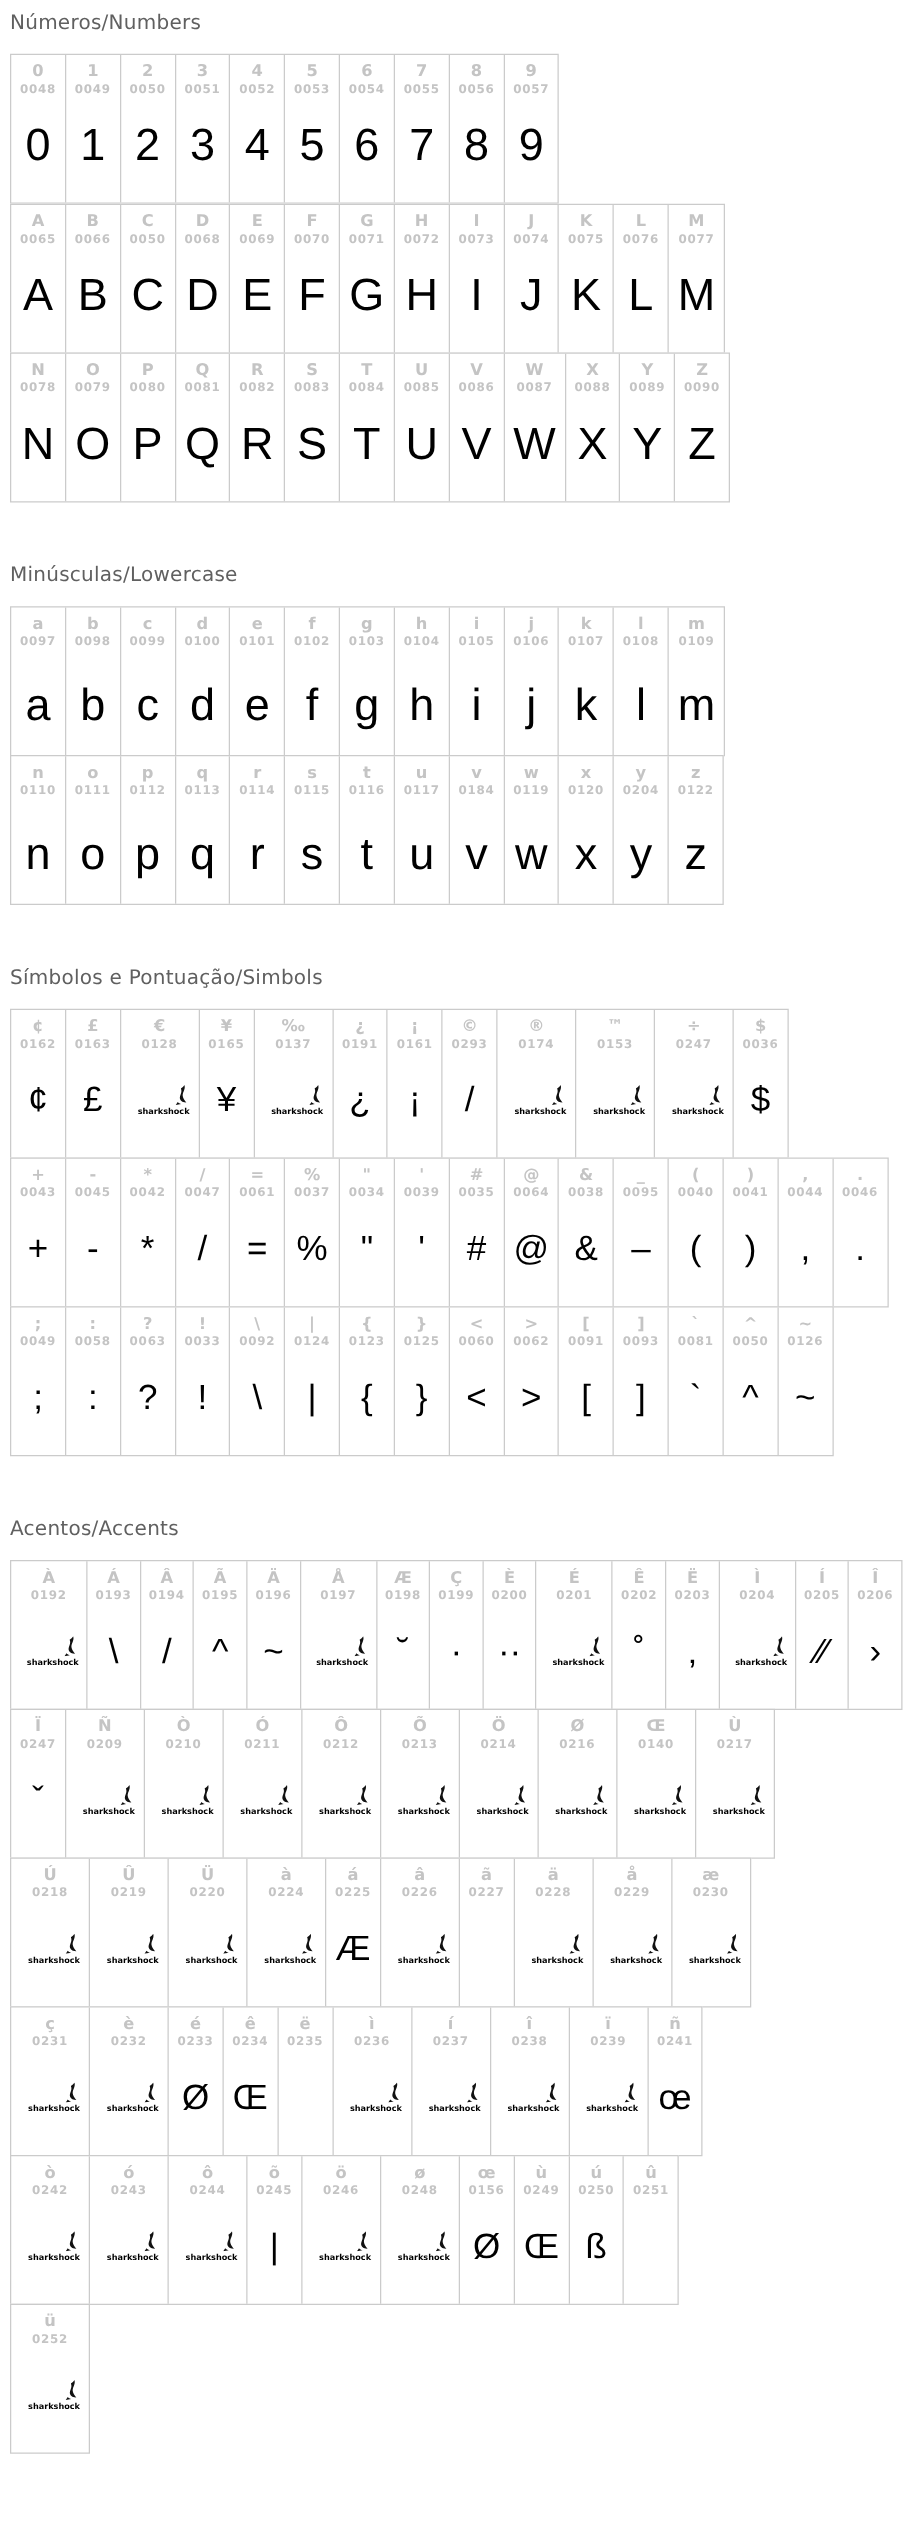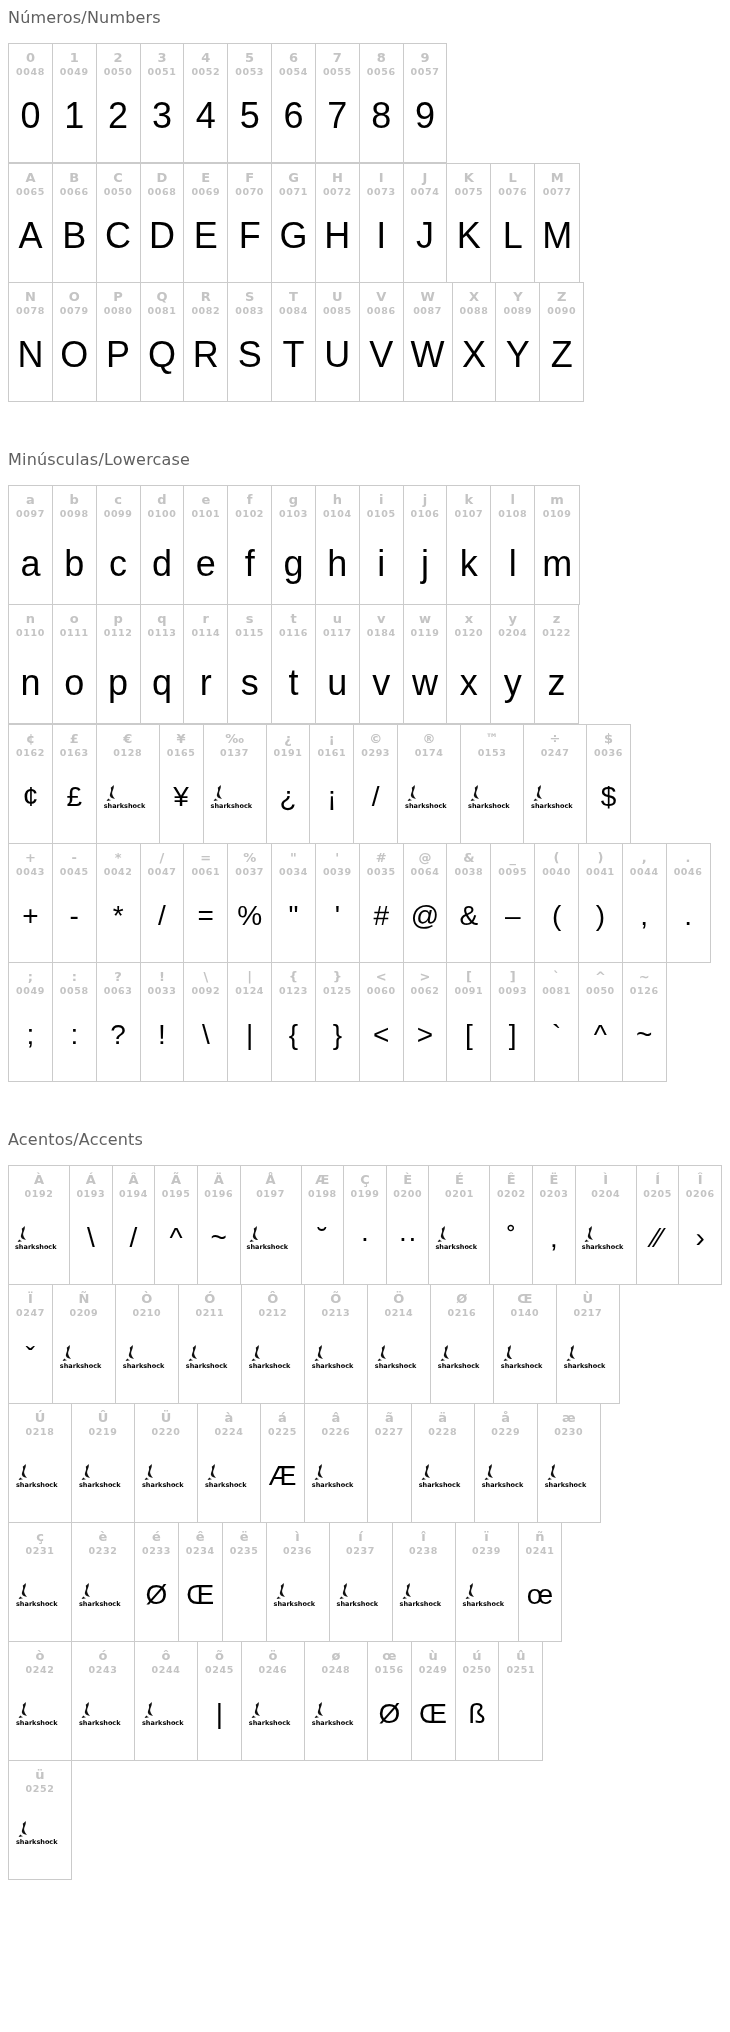--- a/index.html
+++ b/index.html
@@ -11,21 +11,21 @@
   .char-row + .char-row{margin-top:-1px;}
   .char-cell{display:flex;flex-direction:column;align-items:center;height:118px;min-width:24px;padding:6px 7px 8px 7px;border-left:1px solid #cbcbcb;box-sizing:border-box;}
   .char-cell:first-child{border-left:none;}
   .char-label{font-size:13px;font-weight:bold;color:#c4c4c4;line-height:15px;font-family:"DejaVu Sans",sans-serif;}
   .char-code{font-size:9.5px;font-weight:bold;color:#c4c4c4;letter-spacing:.6px;line-height:13px;font-family:"DejaVu Sans",sans-serif;}
   .glyph-area{flex:1;display:flex;align-items:center;justify-content:center;}
   .char-glyph{font-family:"Liberation Sans","DejaVu Sans",sans-serif;font-weight:400;color:#000;line-height:1;white-space:pre;}
   .sec-0 .char-glyph,.sec-1 .char-glyph,.sec-2 .char-glyph{font-size:36px;}
   .sec-2 .glyph-area{align-items:flex-end;padding-bottom:14px;}
   .sec-3 .char-glyph,.sec-4 .char-glyph{font-size:28px;}
-  .logo{display:flex;flex-direction:column;align-items:flex-start;min-width:48px;}
+  .logo{display:flex;flex-direction:column;align-items:flex-end;min-width:48px;}
   .logo-text{font-size:6.5px;font-weight:bold;color:#000;letter-spacing:0;font-family:"DejaVu Sans",sans-serif;margin-top:1px;}
   .empty-glyph{min-width:8px;}
 </style>
 </head>
 <body>
 
 <div class="page">
   <div id="sections">
   <section class="section sec-0">
     <h2 class="section-title">Números/Numbers</h2>
@@ -541,20 +541,21 @@
     <span class="char-code">0122</span>
     <span class="glyph-area">
                 <span class="char-glyph">z</span>
               </span>
   </div>
 </div>
 </div>
   </section>
 
   <section class="section sec-3">
+    <h2 class="section-title">Símbolos e Pontuação/Simbols</h2>
     <div class="rows">
   <div class="char-row">
   <div class="char-cell">
     <span class="char-label">¢</span>
     <span class="char-code">0162</span>
     <span class="glyph-area">
                 <span class="char-glyph">¢</span>
               </span>
   </div>
 

